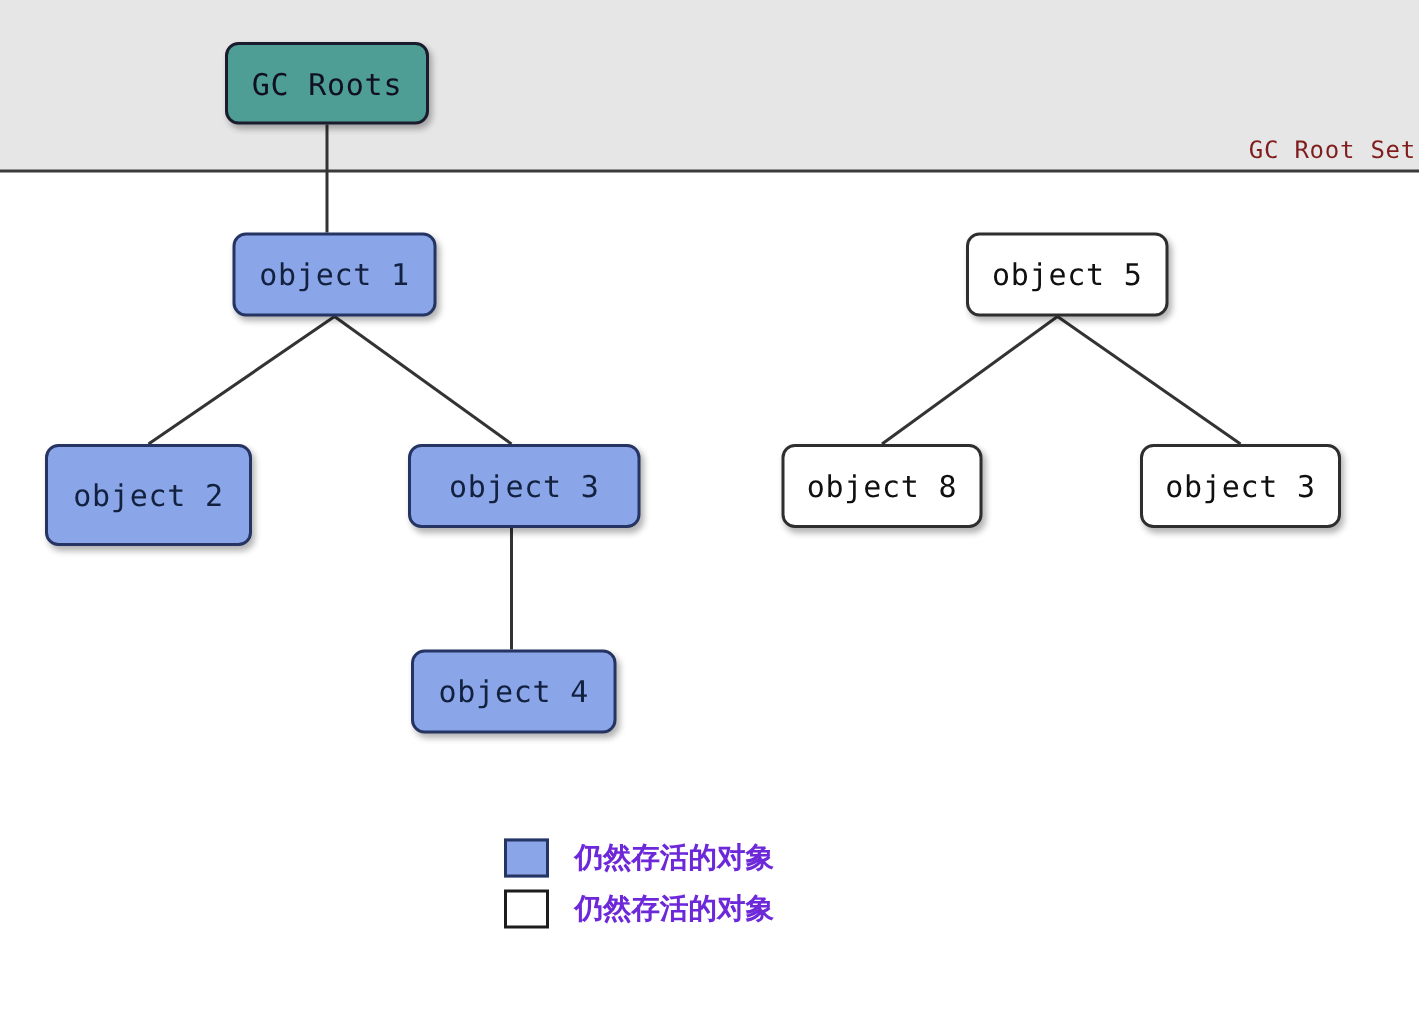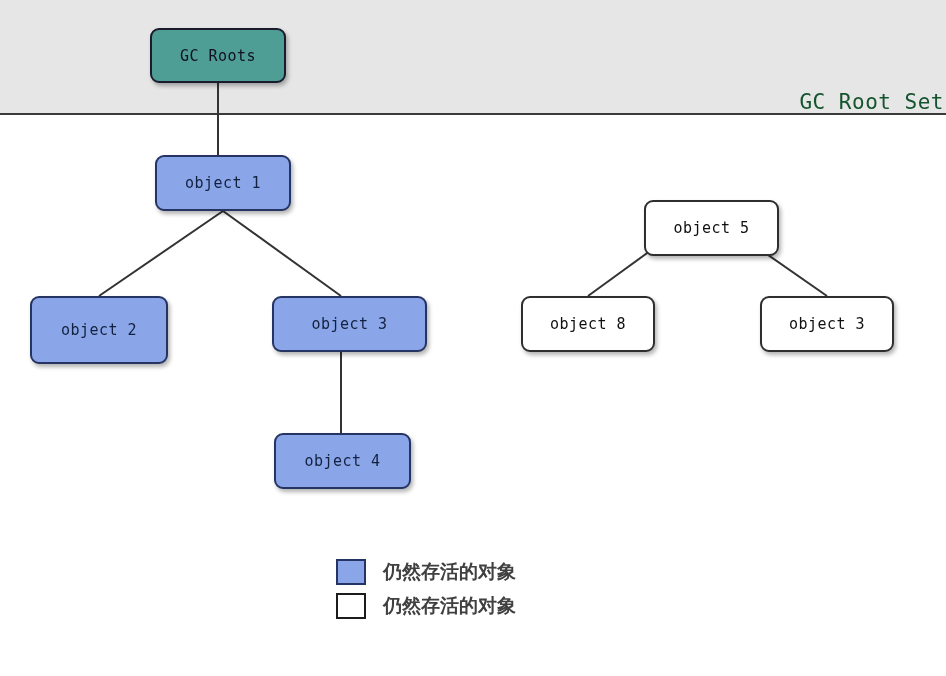--- a/index.html
+++ b/index.html
@@ -33,43 +33,43 @@
     left: 0;
     top: 113px;
     width: 946px;
     height: 2px;
     background: #3a3a3a;
   }
   .root-set-label {
     position: absolute;
     right: 2px;
     top: 90px;
-    font-size: 21px;
+    font-size: 16px;
     letter-spacing: 0.5px;
-    color: #14532d;
+    color: #7f1d1d;
     white-space: nowrap;
   }
   
   .edges {
     position: absolute;
     left: 0;
     top: 0;
     width: 946px;
     height: 676px;
     pointer-events: none;
   }
   
   .node {
     position: absolute;
     box-sizing: border-box;
     border-radius: 9px;
     display: flex;
     align-items: center;
     justify-content: center;
-    font-size: 15px;
+    font-size: 20px;
     letter-spacing: 0.5px;
     white-space: nowrap;
     box-shadow: 2px 3px 4px rgba(0,0,0,0.30);
   }
   .node.root {
     background: #4e9e95;
     border: 2px solid #1b1b2e;
     color: #101020;
   }
   .node.alive {
@@ -106,21 +106,21 @@
     border: 2px solid #253463;
   }
   .swatch.garbage {
     background: #ffffff;
     border: 2px solid #1c1c1c;
   }
   .legend-label {
     font-family: "DejaVu Sans", "Liberation Sans", sans-serif;
     font-size: 19px;
     font-weight: bold;
-    color: #404040;
+    color: #6d28d9;
     white-space: nowrap;
   }
 </style>
 </head>
 <body>
 
 <div id="stage">
 
   <div class="root-band"></div>
   <div class="root-divider"></div>
@@ -144,21 +144,21 @@
       </div>
       <div class="node alive" style="left: 30px; top: 296px; width: 138px; height: 68px;">
         <span>object 2</span>
       </div>
       <div class="node alive" style="left: 272px; top: 296px; width: 155px; height: 56px;">
         <span>object 3</span>
       </div>
       <div class="node alive" style="left: 274px; top: 433px; width: 137px; height: 56px;">
         <span>object 4</span>
       </div>
-      <div class="node garbage" style="left: 644px; top: 155px; width: 135px; height: 56px; margin-top: 45px;">
+      <div class="node garbage" style="left: 644px; top: 155px; width: 135px; height: 56px;">
         <span>object 5</span>
       </div>
       <div class="node garbage" style="left: 521px; top: 296px; width: 134px; height: 56px;">
         <span>object 8</span>
       </div>
       <div class="node garbage" style="left: 760px; top: 296px; width: 134px; height: 56px;">
         <span>object 3</span>
       </div>
     </div>
 

